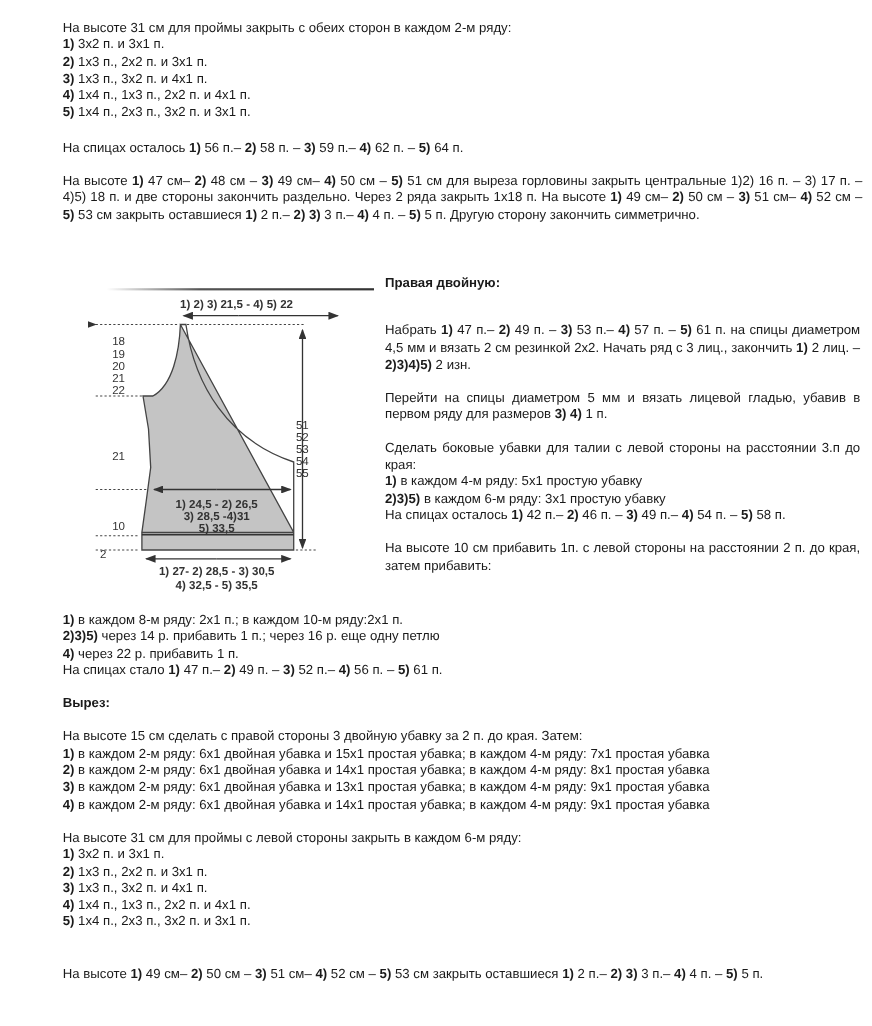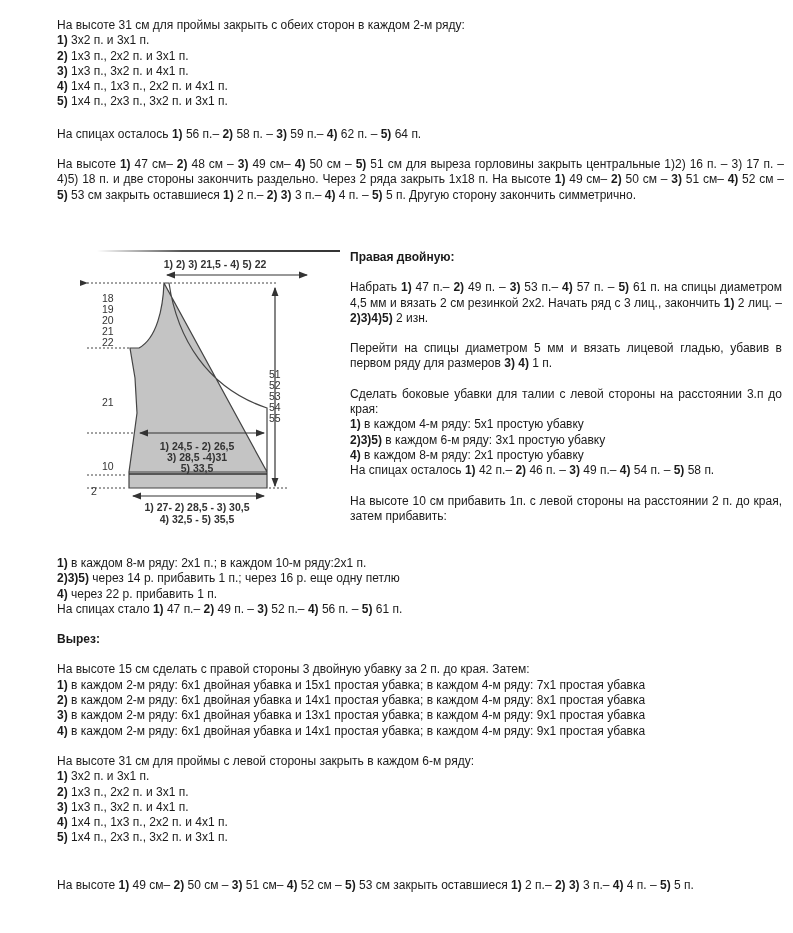--- a/index.html
+++ b/index.html
@@ -2,21 +2,21 @@
 <html><head>
 <meta charset="utf-8">
 <style>
   html, body { margin: 0; padding: 0; background: #ffffff; }
   body { width: 793px; height: 933px; position: relative; overflow: hidden;
          font-family: "Liberation Sans", sans-serif; font-size: 12px; color: #1a1a1a; line-height: 15.3px; }
   .blk { position: absolute; }
   .p { margin: 0; }
   b { font-weight: bold; }
   .just { text-align: justify; }
-  #diagram { position: absolute; left: 57px; top: 248px; width: 285px; height: 292px; }
+  #diagram { position: absolute; left: 57px; top: 260px; width: 285px; height: 292px; }
   #diagram svg { width: 100%; height: 100%; }
   .dtext { font-family: "Liberation Sans", sans-serif; font-size: 10.5px; fill: #333; }
   .dtextb { font-family: "Liberation Sans", sans-serif; font-size: 10.5px; fill: #333; font-weight: bold; }
 </style>
 </head>
 <body>
 
 <div class="blk" style="left:57px; top:18px; width:720px;">
   <p class="p">На высоте 31 см для проймы закрыть с обеих сторон в каждом 2-м ряду:</p>
   <div>
@@ -88,27 +88,26 @@
     <text class="dtextb" x="140" y="202" text-anchor="middle">1) 24,5 - 2) 26,5</text>
     <text class="dtextb" x="140" y="213" text-anchor="middle">3) 28,5 -4)31</text>
     <text class="dtextb" x="140" y="224" text-anchor="middle">5) 33,5</text>
     <text class="dtextb" x="140" y="263" text-anchor="middle">1) 27- 2) 28,5 - 3) 30,5</text>
     <text class="dtextb" x="140" y="275" text-anchor="middle">4) 32,5 - 5) 35,5</text>
   </svg>
 </div>
 
 <div class="blk" style="left:350px; top:250px; width:432px;">
   <p class="p" style="font-weight:bold;">Правая двойную:</p>
-  <p class="p just" style="margin-top:15px;">Набрать <b>1)</b> 47 п.– <b>2)</b> 49 п. – <b>3)</b> 53 п.– <b>4)</b> 57 п. – <b>5)</b> 61 п. на спицы диаметром 4,5 мм и вязать 2 см резинкой 2x2. Начать ряд с 3 лиц., закончить <b>1)</b> 2 лиц. – <b>2)3)4)5)</b> 2 изн.</p>
+  <p class="p just" style="margin-top:28px;">Набрать <b>1)</b> 47 п.– <b>2)</b> 49 п. – <b>3)</b> 53 п.– <b>4)</b> 57 п. – <b>5)</b> 61 п. на спицы диаметром 4,5 мм и вязать 2 см резинкой 2x2. Начать ряд с 3 лиц., закончить <b>1)</b> 2 лиц. – <b>2)3)4)5)</b> 2 изн.</p>
   <p class="p just" style="margin-top:15px;">Перейти на спицы диаметром 5 мм и вязать лицевой гладью, убавив в первом ряду для размеров <b>3) 4)</b> 1 п.</p>
   <p class="p just" style="margin-top:15px;">Сделать боковые убавки для талии с левой стороны на расстоянии 3.п до края:</p>
   <div>
       <p class="p"><b>1)</b> в каждом 4-м ряду: 5x1 простую убавку</p>
       <p class="p"><b>2)3)5)</b> в каждом 6-м ряду: 3x1 простую убавку</p>
-      <p class="p"><b>4)</b> в каждом 8-м ряду: 2x1 простую убавку</p>
     </div>
   <p class="p">На спицах осталось <b>1)</b> 42 п.– <b>2)</b> 46 п. – <b>3)</b> 49 п.– <b>4)</b> 54 п. – <b>5)</b> 58 п.</p>
   <p class="p just" style="margin-top:15px;">На высоте 10 см прибавить 1п. с левой стороны на расстоянии 2 п. до края, затем прибавить:</p>
 </div>
 
 <div class="blk" style="left:57px; top:556px; width:720px;">
   <div>
       <p class="p"><b>1)</b> в каждом 8-м ряду: 2x1 п.; в каждом 10-м ряду:2x1 п.</p>
       <p class="p"><b>2)3)5)</b> через 14 р. прибавить 1 п.; через 16 р. еще одну петлю</p>
       <p class="p"><b>4)</b> через 22 р. прибавить 1 п.</p>

